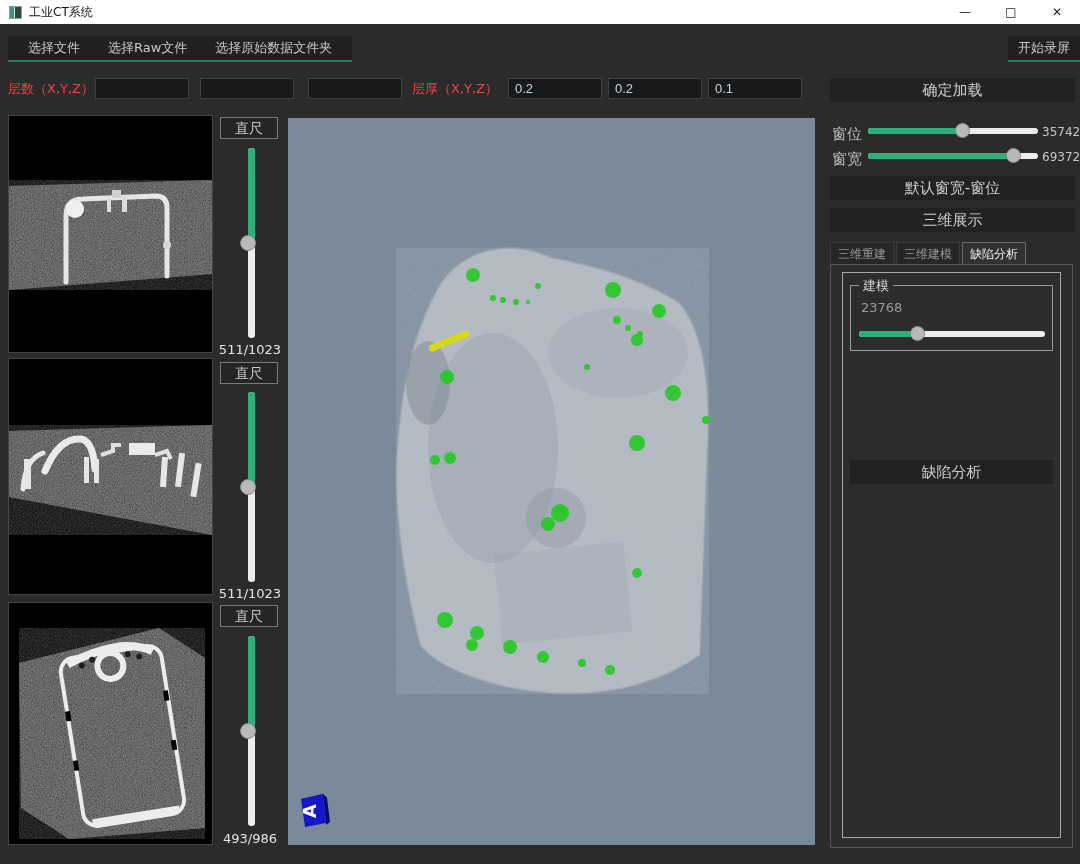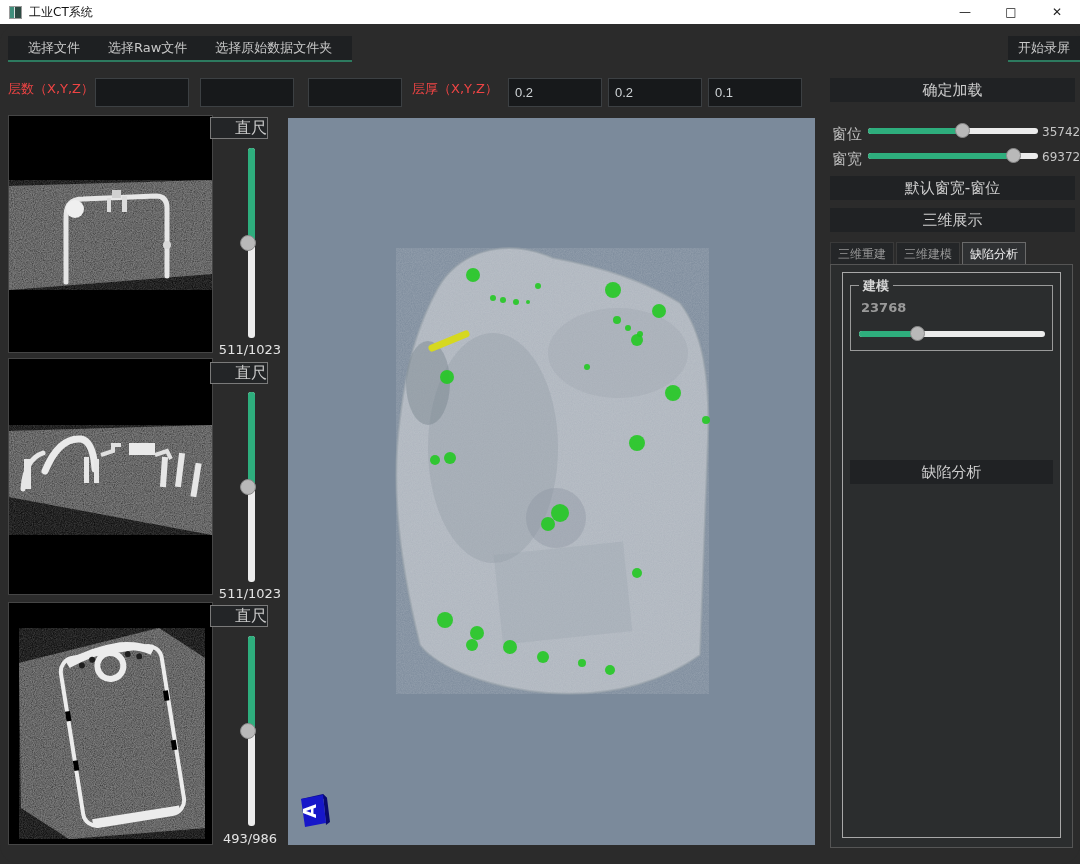--- a/index.html
+++ b/index.html
@@ -18,29 +18,29 @@
   
   .toolbar-group { position:absolute; left:8px; top:12px; height:26px; background:#1e2022;
     border-bottom:2px solid #2d7a5f; display:flex; align-items:center; padding:0 6px; }
   .tb-btn { font-size:13px; color:#c9c9c9; padding:0 14px; height:24px; line-height:24px; }
   .record-group { position:absolute; right:0; top:12px; height:26px; background:#1e2022;
     border-bottom:2px solid #2d7a5f; }
   .record-group .tb-btn { padding:0 10px; }
 
   
   .params-label { position:absolute; top:56px; font-size:13px; color:#ef4444;text-align:center; }
-  .p-input { position:absolute; top:54px; height:29px; width:94px; background:#17191b;
+  .p-input { position:absolute; top:54px; height:21px; width:94px; background:#17191b;
     border:1px solid #3c4043; color:#cfd3d6; font-size:13px; padding:0 6px; line-height:19px; }
 
   
   .slice-img { position:absolute; left:8px; width:205px; background:#000;
     border:1px solid #454545; }
   .slice-img svg { display:block; }
-  .ruler-btn { position:absolute; left:210px; width:58px; height:22px; background:#232527;
-    border:1px solid #7a7a7a; color:#c9c9c9; font-size:16px; text-align:right; line-height:20px; }
+  .ruler-btn { position:absolute; left:220px; width:58px; height:22px; background:#232527;
+    border:1px solid #7a7a7a; color:#c9c9c9; font-size:14px; text-align:center; line-height:20px; }
   .vslider { position:absolute; left:224px; width:54px; }
   .vtrack { position:absolute; left:24px; top:0; width:7px; height:100%; background:#ececec;
     border-radius:3px; }
   .vfill { position:absolute; left:0; top:0; width:7px; background:#2eae7d; border-radius:3px; }
   .vslider .knob { position:absolute; left:16px; width:16px; height:16px; border-radius:50%;
     background:#b9b9b9; border:1px solid #8a8a8a; }
   .slice-val { position:absolute; left:210px; width:80px; text-align:center; font-size:13px; color:#e4e4e4; }
 
   
   .viewport { position:absolute; left:288px; top:94px; width:527px; height:727px; background:#7b8a9b; }
@@ -59,21 +59,21 @@
 
   .tabs { position:absolute; left:830px; top:218px; display:flex; gap:2px; }
   .tab { font-size:12px; padding:3px 7px; background:#242628; border:1px solid #3a3a3a;
     color:#969696; }
   .tab.active { background:#2f3133; border:1px solid #6a6a6a; border-bottom:2px solid #2eae7d;
     color:#f0f0f0; }
   .tab-pane { position:absolute; left:830px; top:240px; width:243px; height:584px;
     border:1px solid #555; background:#2b2d2e; }
   .inner-frame { position:absolute; left:842px; top:248px; width:219px; height:566px;
     border:1px solid #a8a8a8; }
-  .groupbox { position:absolute; left:850px; width:203px; border:1px solid #9a9a9a;font-weight:bold; }
+  .groupbox { position:absolute; left:850px; width:203px; border:1px solid #9a9a9a; }
   .group-title { position:absolute; top:-9px; left:8px; background:#2b2d2e; padding:0 4px;
     font-size:13px; color:#d6d6d6; }
   .group-sub { position:absolute; left:10px; top:14px; font-size:13px; color:#9a9a9a; }
   .g-slider { position:absolute; left:8px; bottom:8px; width:186px; height:16px; }
   .g-slider .htrack, .g-slider .hfill { border-radius:3px; }
 </style>
 </head>
 <body>
 
 <svg width="0" height="0" style="position:absolute">

